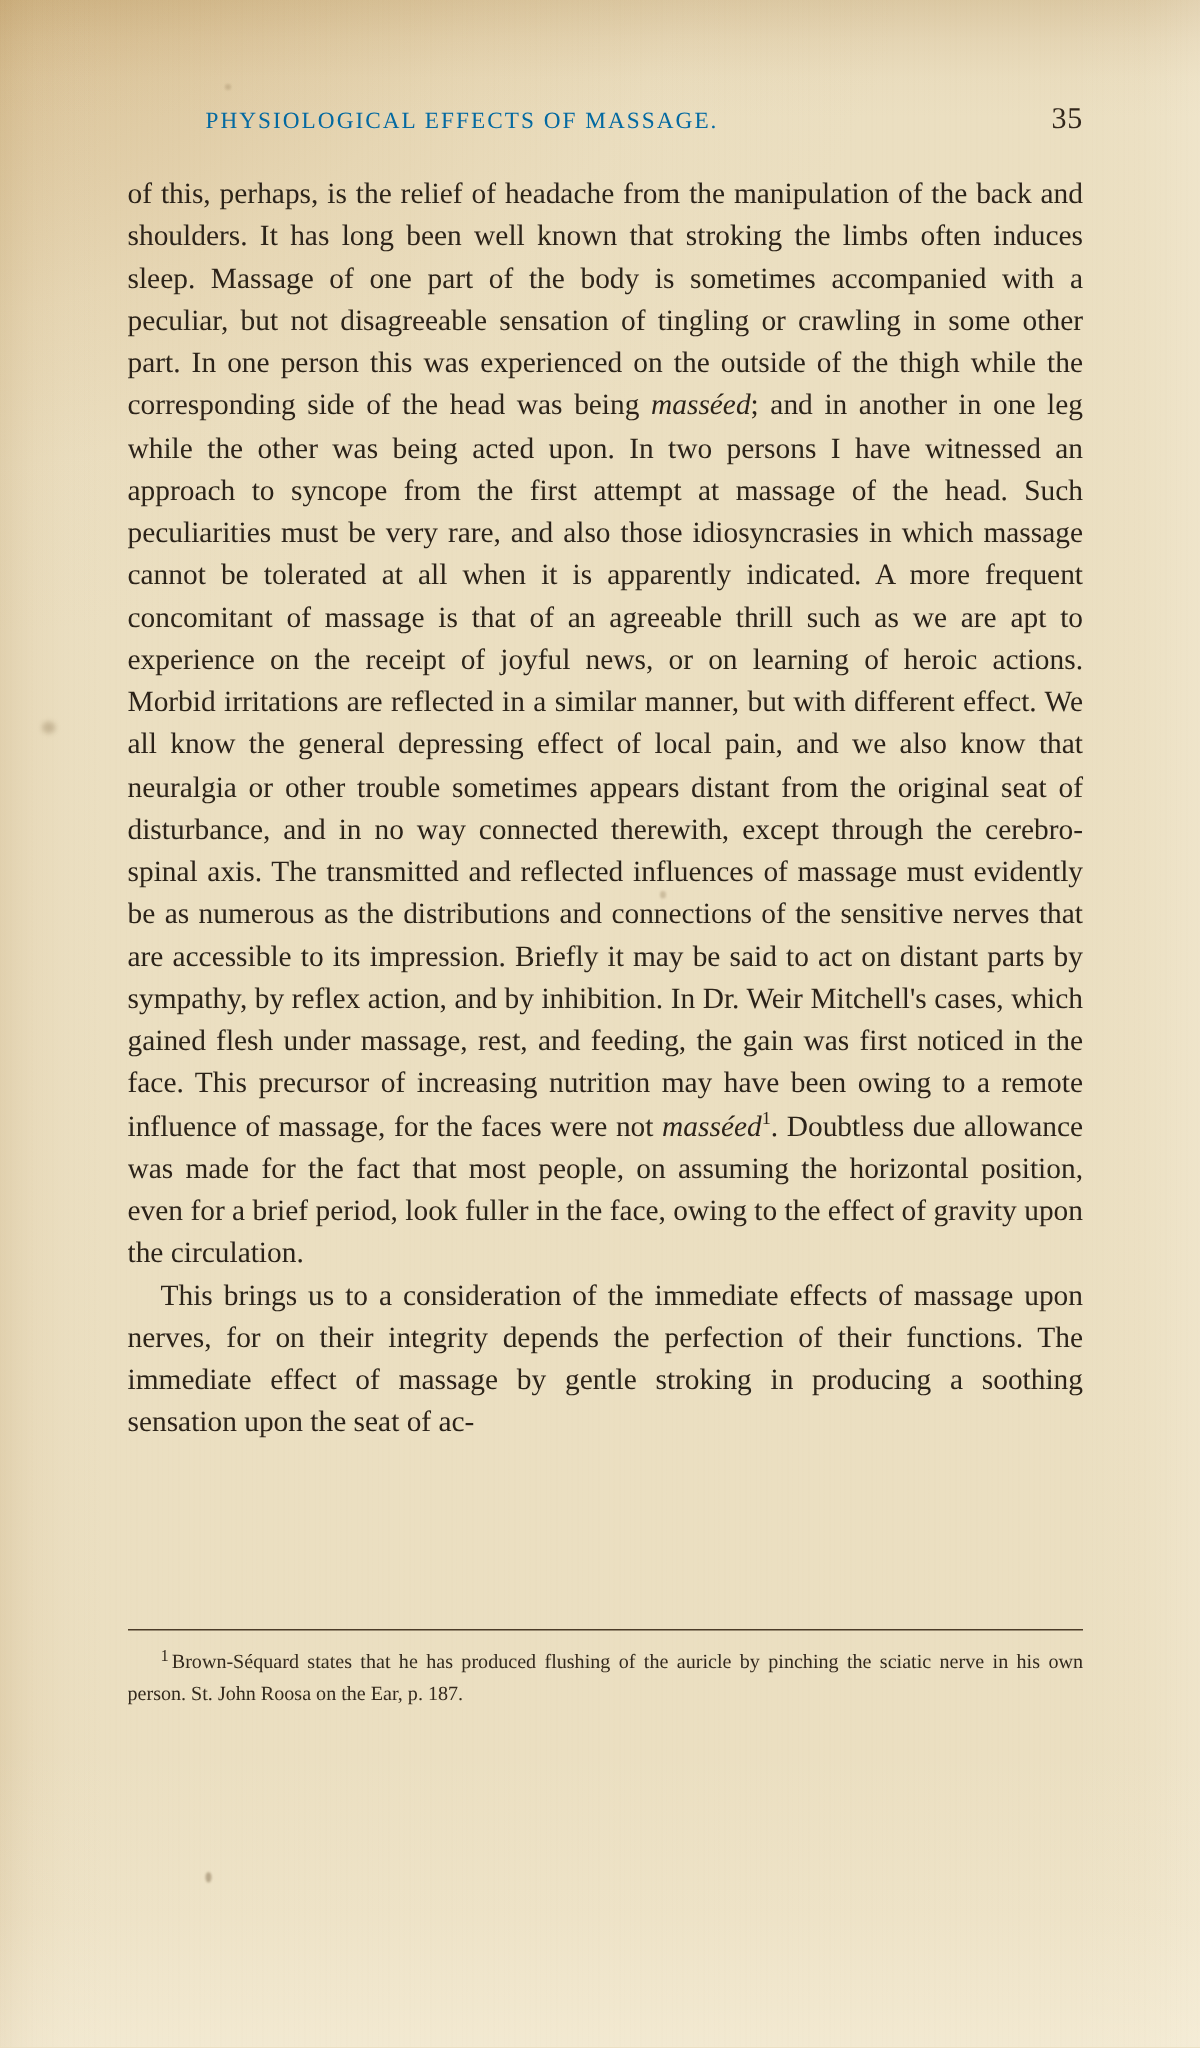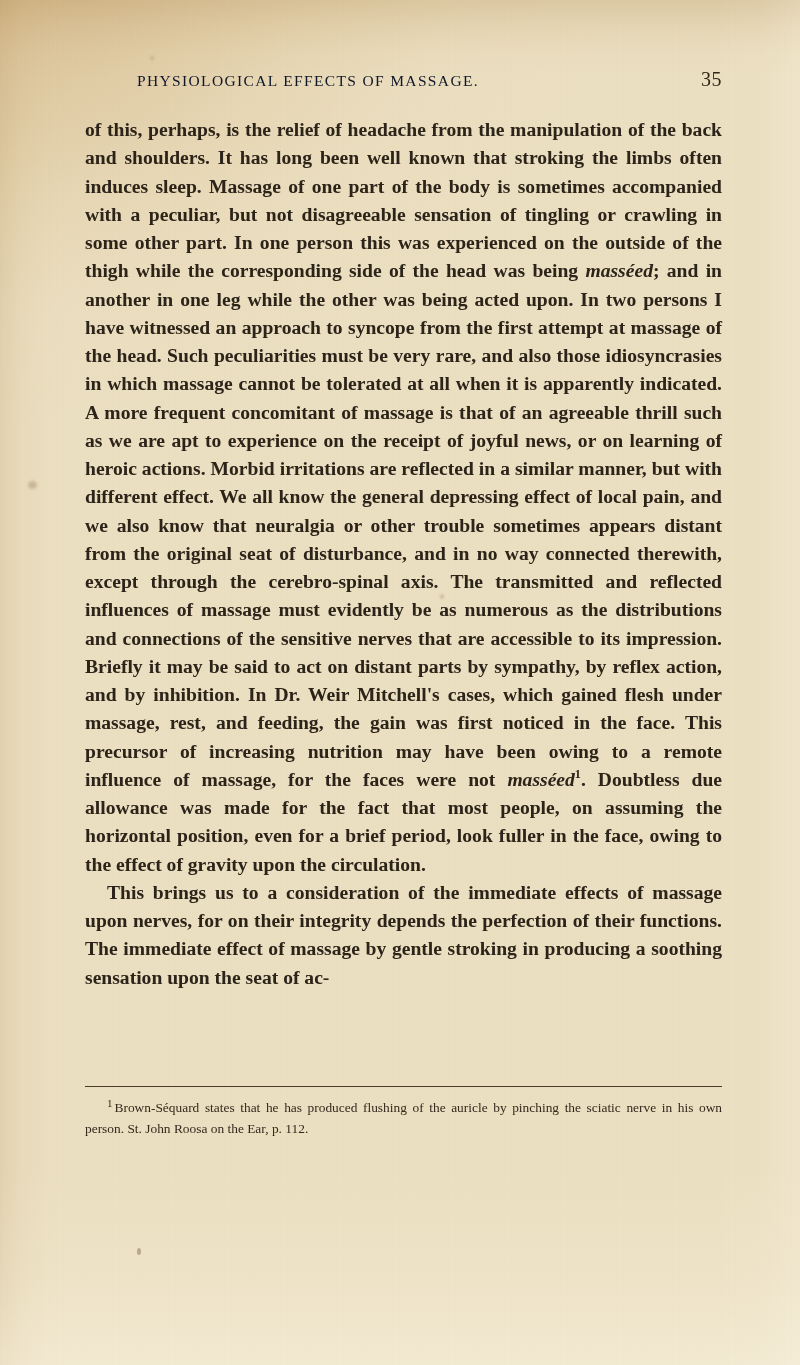--- a/index.html
+++ b/index.html
@@ -112,42 +112,41 @@
     height: 22px;
     display: flex;
     align-items: baseline;
     justify-content: space-between;
   }
   .running-head-title {
     font-size: 15.5px;
     letter-spacing: 1.35px;
     font-variant: small-caps;
     text-transform: uppercase;
-    color: #0f172a;
+    color: #0369a1;
     margin-left: 52px;
     white-space: nowrap;
   }
   .page-number {
     font-size: 20px;
     color: #33271b;
     letter-spacing: 0.5px;
   }
 
   
   .body-copy {
     position: absolute;
     top: 116px;
     left: 0;
     width: 637px;
     font-size: 19.6px;
     line-height: 28.25px;
     text-align: justify;
     text-justify: inter-word;
     color: #2c2319;
-    font-weight: bold;
     -webkit-font-smoothing: antialiased;
   }
   .body-copy p {
     margin: 0;
     text-indent: 0;
   }
   .body-copy p.indent {
     text-indent: 22px;
   }
   .body-copy i {
@@ -217,17 +216,17 @@
     </div>
 
     <div class="body-copy">
       <p><span>of this, perhaps, is the relief of headache from the manipulation of the back and shoulders. It has long been well known that stroking the limbs often induces sleep. Massage of one part of the body is sometimes accompanied with a peculiar, but not disagreeable sensation of tingling or crawling in some other part. In one person this was experienced on the outside of the thigh while the corresponding side of the head was being </span><i>masséed</i><span>; and in another in one leg while the other was being acted upon. In two persons I have witnessed an approach to syncope from the first attempt at massage of the head. Such peculiarities must be very rare, and also those idiosyncrasies in which massage cannot be tolerated at all when it is apparently indicated. A more frequent concomitant of massage is that of an agreeable thrill such as we are apt to experience on the receipt of joyful news, or on learning of heroic actions. Morbid irritations are reflected in a similar manner, but with different effect. We all know the general depressing effect of local pain, and we also know that neuralgia or other trouble sometimes appears distant from the original seat of disturbance, and in no way connected therewith, except through the cerebro-spinal axis. The transmitted and reflected influences of massage must evidently be as numerous as the distributions and connections of the sensitive nerves that are accessible to its impression. Briefly it may be said to act on distant parts by sympathy, by reflex action, and by inhibition. In Dr. Weir Mitchell's cases, which gained flesh under massage, rest, and feeding, the gain was first noticed in the face. This precursor of increasing nutrition may have been owing to a remote influence of massage, for the faces were not </span><i>masséed</i><span class="fn-ref">1</span><span>. Doubtless due allowance was made for the fact that most people, on assuming the horizontal position, even for a brief period, look fuller in the face, owing to the effect of gravity upon the circulation.</span></p>
 
       <p class="indent"><span>This brings us to a consideration of the immediate effects of massage upon nerves, for on their integrity depends the perfection of their functions. The immediate effect of massage by gentle stroking in producing a soothing sensation upon the seat of ac-</span></p>
     </div>
 
     <div class="footnote-zone">
       <div class="footnote-rule"></div>
-      <p class="footnote-text"><span class="fn-marker">1</span><span>Brown-Séquard states that he has produced flushing of the auricle by pinching the sciatic nerve in his own person. St. John Roosa on the Ear, p. 112.</span></p>
+      <p class="footnote-text"><span class="fn-marker">1</span><span>Brown-Séquard states that he has produced flushing of the auricle by pinching the sciatic nerve in his own person. St. John Roosa on the Ear, p. 187.</span></p>
     </div>
 
   </div>
 </div>
 
 </body></html>

